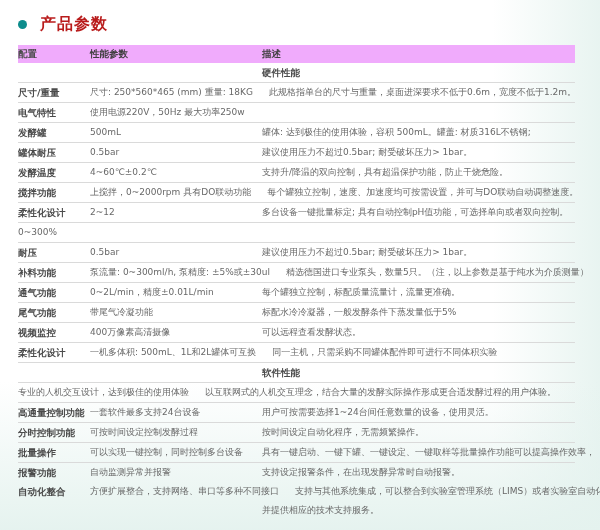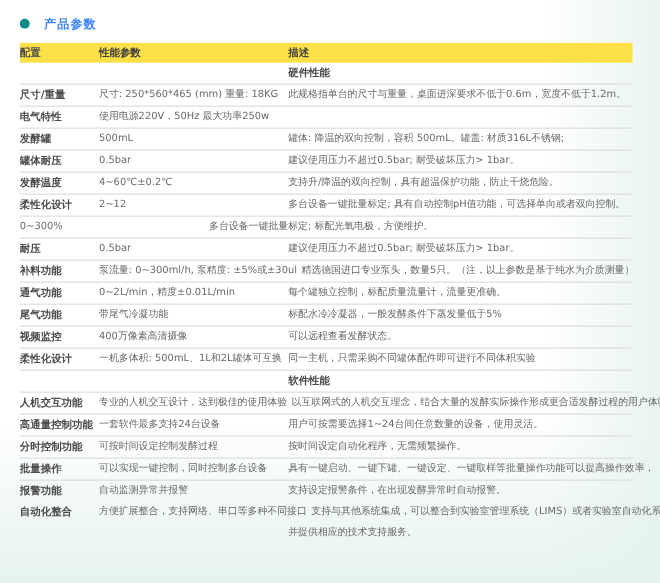--- a/index.html
+++ b/index.html
@@ -8,37 +8,37 @@
     font-family:"DejaVu Sans","Liberation Sans",sans-serif;
     background:
       linear-gradient(to bottom, rgba(233,244,241,0) 72%, rgba(228,242,238,0.95) 100%),
       linear-gradient(to right, rgba(233,244,241,0) 82%, rgba(228,242,238,0.85) 100%),
       #ffffff;
   }
   .page{width:600px;height:530px;box-sizing:border-box;}
 
   .page-header{display:flex;align-items:center;padding:14px 0 10px 18px;}
   .bullet{width:9px;height:9px;border-radius:50%;background:#0d8c8c;margin-right:13px;flex:0 0 auto;}
-  .page-title{font-size:11px;font-weight:bold;color:#3b82f6;letter-spacing:1px;}
+  .page-title{font-size:16px;font-weight:bold;color:#b91c1c;letter-spacing:1px;}
 
   .spec-table{margin:0 25px 0 18px;}
   .thead{
-    display:flex;align-items:center;background:#fde047;height:18px;
+    display:flex;align-items:center;background:#f0abfc;height:18px;
     font-size:9.5px;font-weight:bold;color:#3f3f3f;
   }
   .row{
     display:flex;align-items:center;min-height:19px;line-height:19px;
     border-bottom:1px solid #dadada;font-size:9px;color:#686868;
     white-space:nowrap;
   }
   .row.no-border{border-bottom:none;}
   .row.section{border-bottom:1px solid #dadada;}
   .row.section .col-desc{font-weight:bold;color:#4a4a4a;font-size:9.5px;}
   .col-config{flex:0 0 72px;font-weight:bold;color:#4b4b4b;font-size:9.5px;overflow:hidden;}
-  .col-param{flex:0 0 auto;min-width:172px;padding-right:4px;box-sizing:border-box;}
+  .col-param{flex:0 0 auto;min-width:172px;padding-right:16px;box-sizing:border-box;}
   .col-desc{flex:1 1 auto;overflow:visible;}
   .thead .col-param{font-weight:bold;}
 </style>
 </head>
 <body>
 
 <div class="page">
 
   <div class="page-header">
     <span class="bullet"></span>
@@ -63,40 +63,44 @@
     <span class="col-desc">此规格指单台的尺寸与重量，桌面进深要求不低于0.6m，宽度不低于1.2m。</span>
   </div>
         <div class="row">
     <span class="col-config">电气特性</span>
     <span class="col-param">使用电源220V，50Hz 最大功率250w</span>
     <span class="col-desc"></span>
   </div>
         <div class="row">
     <span class="col-config">发酵罐</span>
     <span class="col-param">500mL</span>
-    <span class="col-desc">罐体: 降温的双向控制，容积 500mL。罐盖: 材质316L不锈钢;</span>
+    <span class="col-desc">罐体: 达到极佳的使用体验，容积 500mL。罐盖: 材质316L不锈钢;</span>
   </div>
         <div class="row">
     <span class="col-config">罐体耐压</span>
     <span class="col-param">0.5bar</span>
     <span class="col-desc">建议使用压力不超过0.5bar; 耐受破坏压力&gt; 1bar。</span>
   </div>
         <div class="row">
     <span class="col-config">发酵温度</span>
     <span class="col-param">4~60℃±0.2℃</span>
     <span class="col-desc">支持升/降温的双向控制，具有超温保护功能，防止干烧危险。</span>
   </div>
         <div class="row">
+    <span class="col-config">搅拌功能</span>
+    <span class="col-param">上搅拌，0~2000rpm 具有DO联动功能</span>
+    <span class="col-desc">每个罐独立控制，速度、加速度均可按需设置，并可与DO联动自动调整速度。</span>
+  </div>
+        <div class="row">
     <span class="col-config">柔性化设计</span>
     <span class="col-param">2~12</span>
     <span class="col-desc">多台设备一键批量标定; 具有自动控制pH值功能，可选择单向或者双向控制。</span>
   </div>
         <div class="row">
     <span class="col-param">0~300%</span>
-    <span class="col-desc">多台设备一键批量标定; 标配光氧电极，方便维护。</span>
   </div>
         <div class="row">
     <span class="col-config">耐压</span>
     <span class="col-param">0.5bar</span>
     <span class="col-desc">建议使用压力不超过0.5bar; 耐受破坏压力&gt; 1bar。</span>
   </div>
         <div class="row">
     <span class="col-config">补料功能</span>
     <span class="col-param">泵流量: 0~300ml/h, 泵精度: ±5%或±30ul</span>
     <span class="col-desc">精选德国进口专业泵头，数量5只。（注，以上参数是基于纯水为介质测量）</span>
@@ -120,21 +124,20 @@
     <span class="col-config">柔性化设计</span>
     <span class="col-param">一机多体积: 500mL、1L和2L罐体可互换</span>
     <span class="col-desc">同一主机，只需采购不同罐体配件即可进行不同体积实验</span>
   </div>
         <div class="row section">
     <span class="col-config"></span>
     <span class="col-param"></span>
     <span class="col-desc">软件性能</span>
   </div>
         <div class="row">
-    <span class="col-config">人机交互功能</span>
     <span class="col-param">专业的人机交互设计，达到极佳的使用体验</span>
     <span class="col-desc">以互联网式的人机交互理念，结合大量的发酵实际操作形成更合适发酵过程的用户体验。</span>
   </div>
         <div class="row">
     <span class="col-config">高通量控制功能</span>
     <span class="col-param">一套软件最多支持24台设备</span>
     <span class="col-desc">用户可按需要选择1~24台间任意数量的设备，使用灵活。</span>
   </div>
         <div class="row">
     <span class="col-config">分时控制功能</span>

